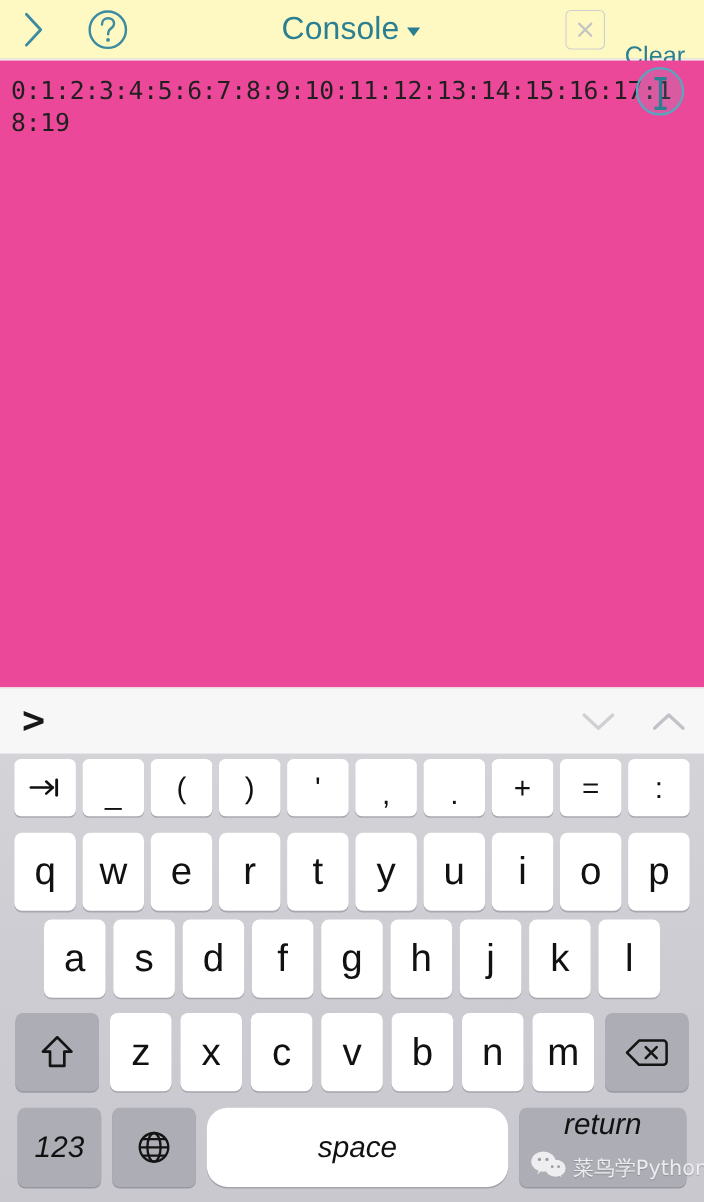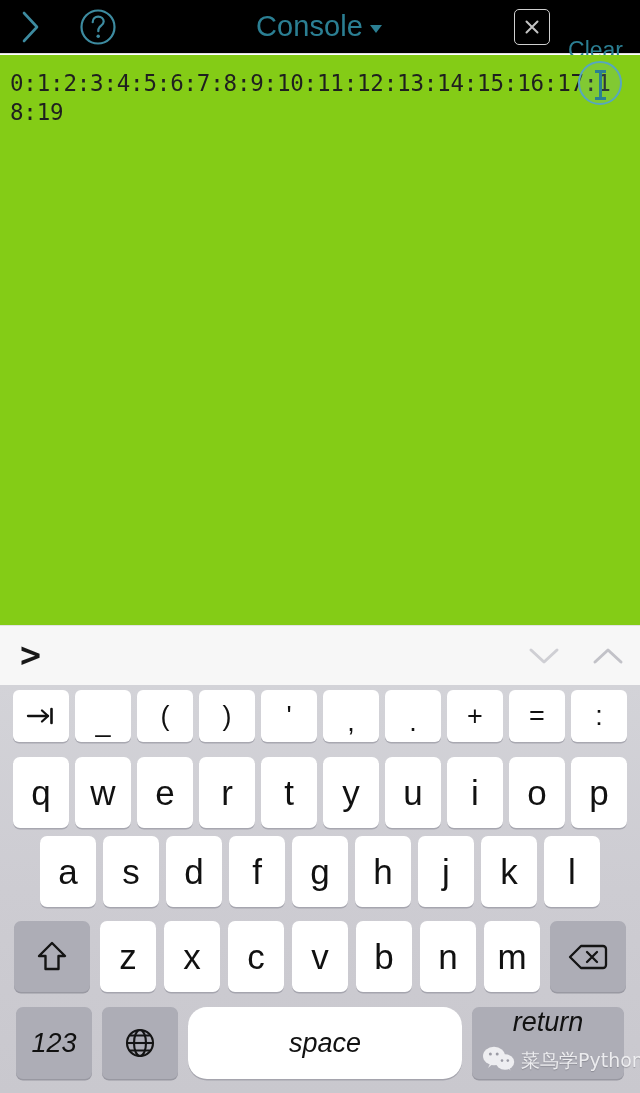--- a/index.html
+++ b/index.html
@@ -19,21 +19,21 @@
     height: 1093px;
     background: #ffffff;
   }
 
   
   .topbar {
     position: absolute;
     top: 0; left: 0;
     width: 640px;
     height: 54px;
-    background: #000000;
+    background: #fef9c3;
     border-bottom: 1px solid #dcdcdc;
     display: flex;
     align-items: center;
   }
 
   .tb-back {
     width: 62px;
     height: 54px;
     display: flex;
     align-items: center;
@@ -92,21 +92,21 @@
     white-space: nowrap;
     margin-top: 48px;
   }
 
   
   .console {
     position: absolute;
     top: 55px; left: 0;
     width: 640px;
     height: 570px;
-    background: #84cc16;
+    background: #ec4899;
     padding: 14px 8px 0 10px;
     overflow: hidden;
   }
 
   .console-line {
     font-family: "DejaVu Sans Mono", "Liberation Mono", monospace;
     font-size: 22.5px;
     line-height: 29px;
     color: #1f1f1f;
     letter-spacing: -0.2px;

